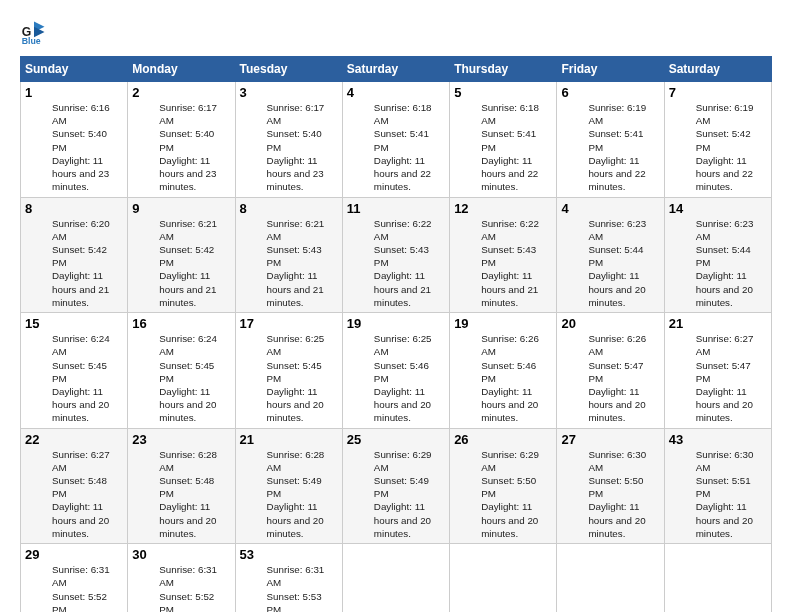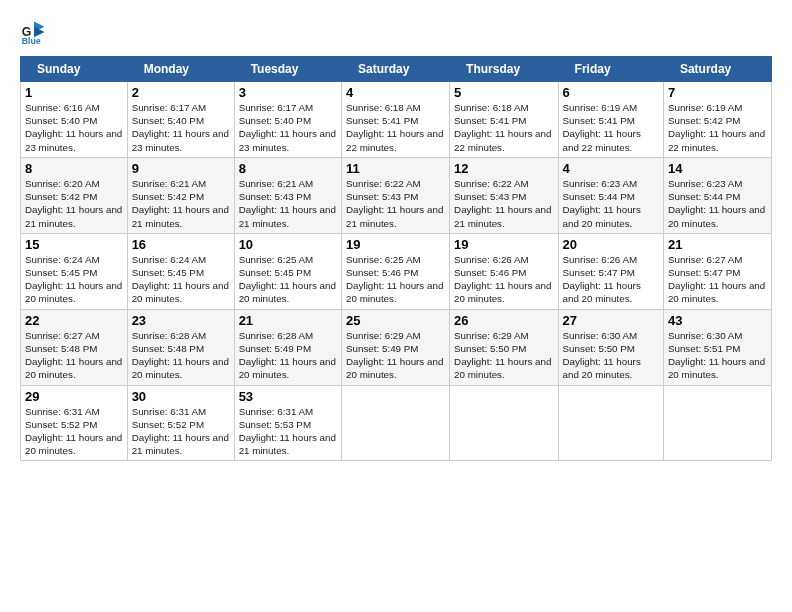--- a/index.html
+++ b/index.html
@@ -46,21 +46,21 @@
       margin-top: 2px;
     }
     table {
       width: 100%;
       border-collapse: collapse;
       font-size: 10.5px;
     }
     thead th {
       background: #2c5f9e;
       color: #fff;
-      padding: 5px 16px;
+      padding: 5px 4px;
       text-align: left;
       font-size: 12px;
       font-weight: bold;
       border: 1px solid #2c5f9e;
     }
     tbody td {
       border: 1px solid #ccc;
       vertical-align: top;
       padding: 3px 4px;
       width: 113px;
@@ -73,20 +73,21 @@
     .day-num {
       font-weight: bold;
       font-size: 13px;
       display: block;
       margin-bottom: 1px;
     }
     .day-info {
       font-size: 9.8px;
       color: #222;
       line-height: 1.35;
+      margin-left: 27px;
     }
     .empty-cell {
       background: #fff !important;
     }
   </style>
 </head>
 <body>
 
 <div class="page">
   <div class="header">
@@ -252,21 +253,21 @@
       </td>
           <td>
         <span class="day-num">16</span>
         <div class="day-info">
           Sunrise: 6:24 AM<br>
           Sunset: 5:45 PM<br>
           Daylight: 11 hours and 20 minutes.
         </div>
       </td>
           <td>
-        <span class="day-num">10</span>
+        <span class="day-num">17</span>
         <div class="day-info">
           Sunrise: 6:25 AM<br>
           Sunset: 5:45 PM<br>
           Daylight: 11 hours and 20 minutes.
         </div>
       </td>
           <td>
         <span class="day-num">19</span>
         <div class="day-info">
           Sunrise: 6:25 AM<br>

